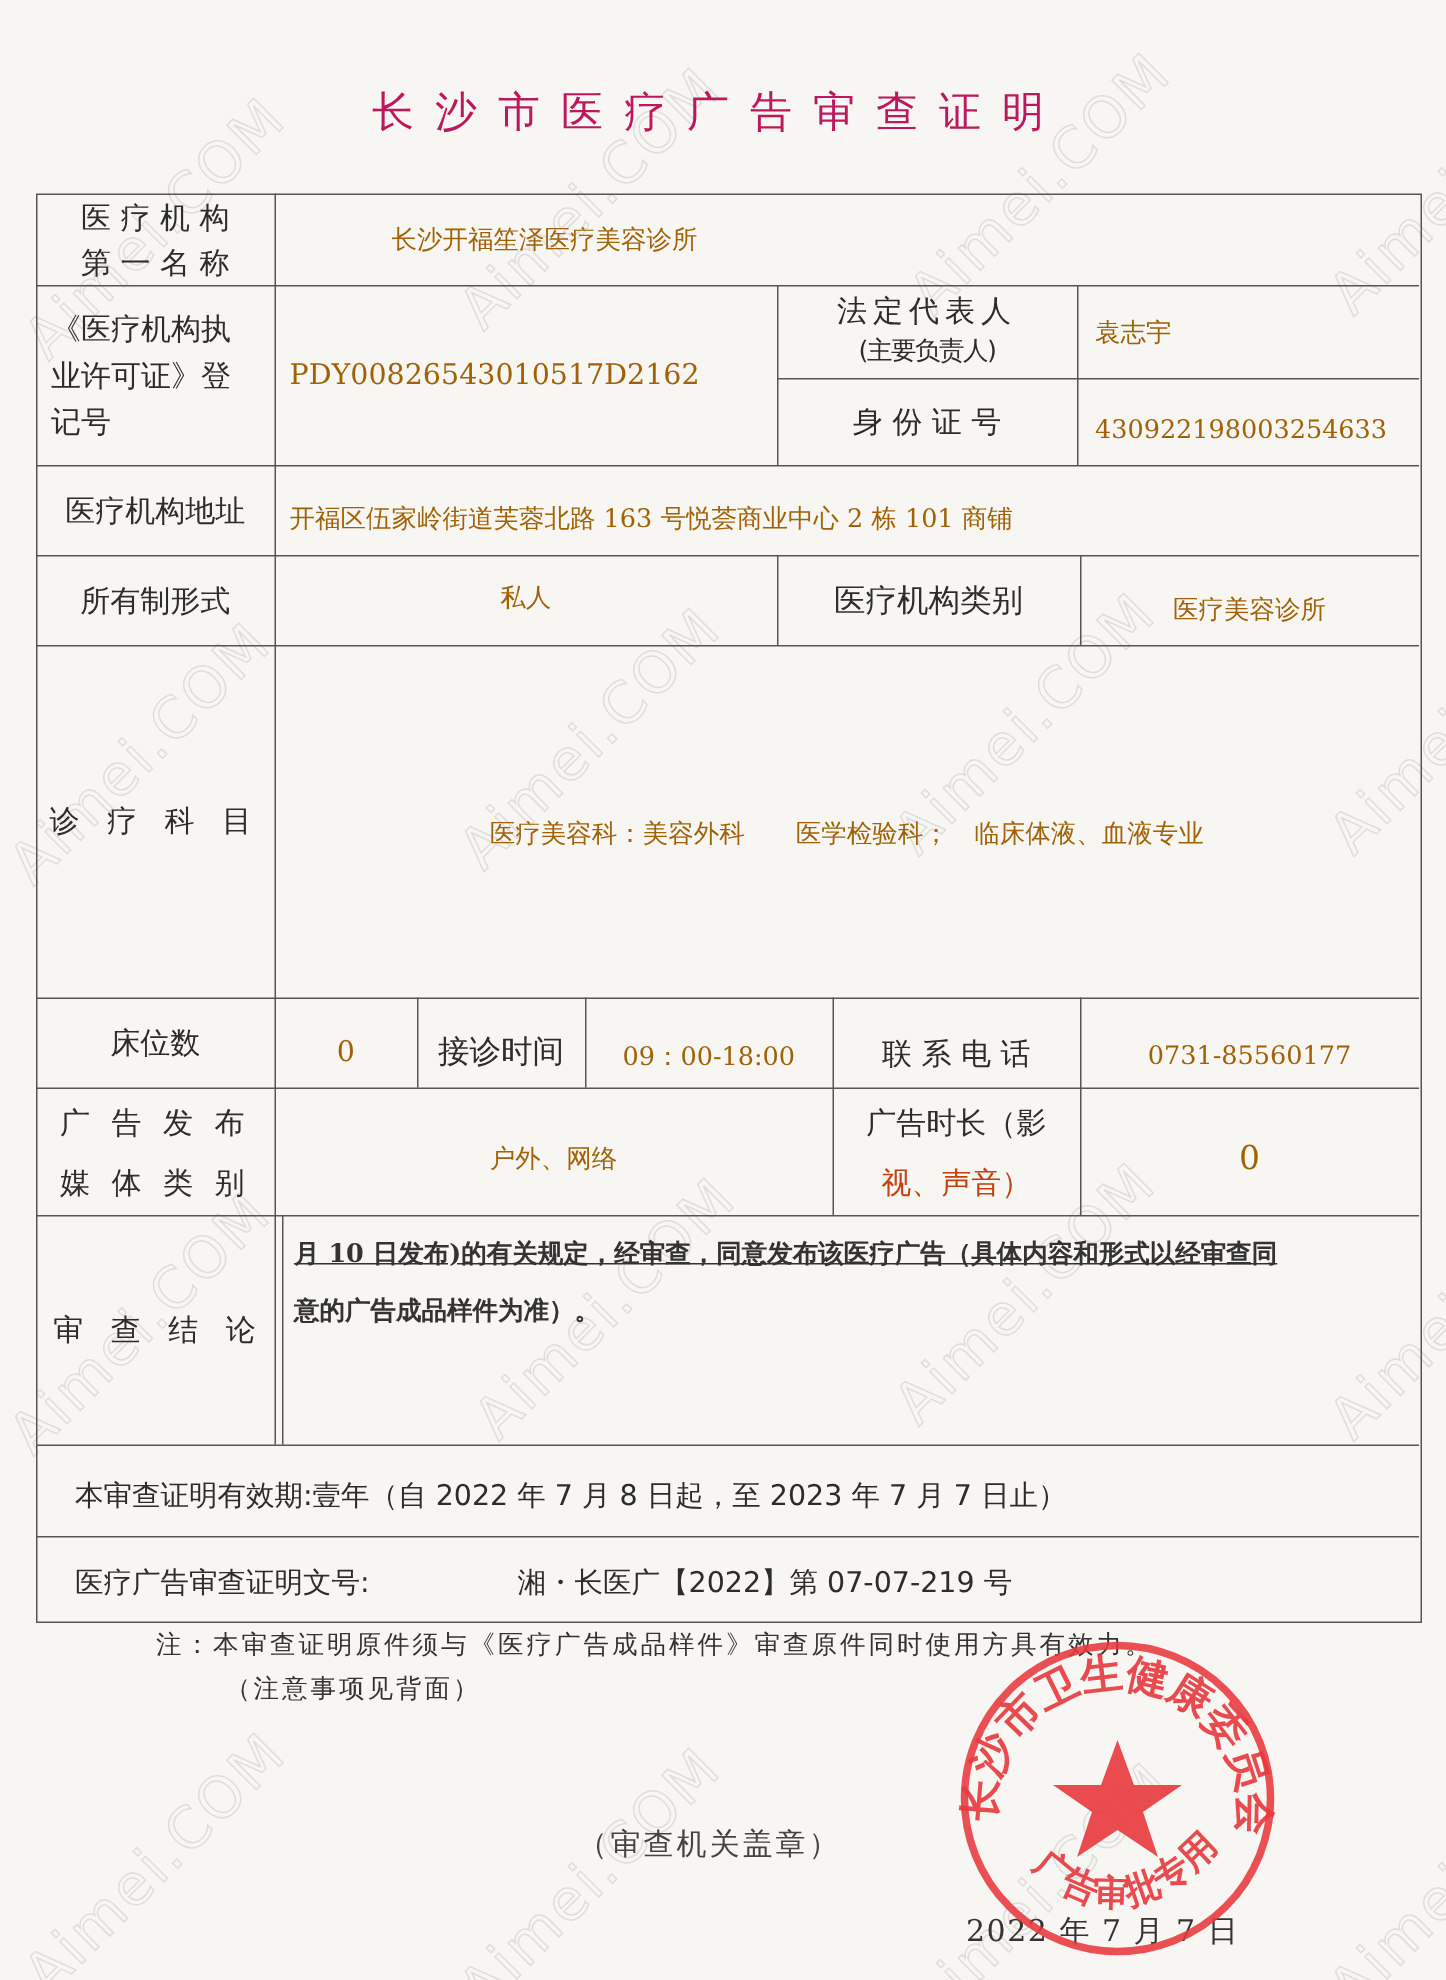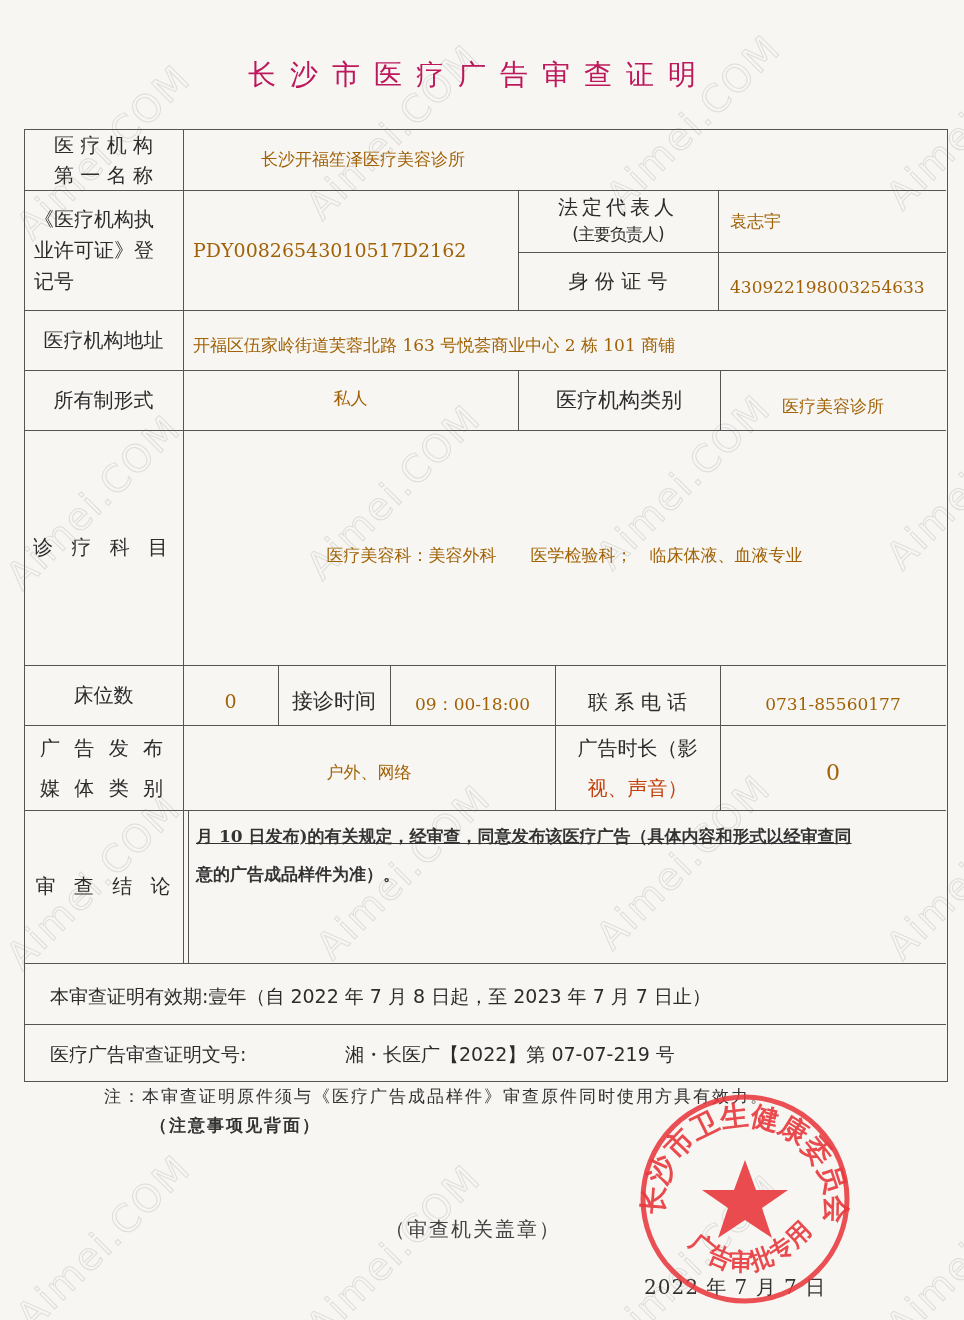--- a/index.html
+++ b/index.html
@@ -134,21 +134,21 @@
   <div style="font-weight:bold;white-space:nowrap;text-decoration:underline;">月 10 日发布)的有关规定，经审查，同意发布该医疗广告（具体内容和形式以经审查同</div>
   <div style="font-weight:bold;">意的广告成品样件为准）。</div>
 </div>
 
 <div class="cell lbl" style="left:50px;top:970px;width:896px;height:54px;justify-content:flex-start;font-size:19px;">本审查证明有效期:壹年（自 2022 年 7 月 8 日起，至 2023 年 7 月 7 日止）</div>
 
 <div class="cell lbl" style="left:50px;top:1028px;width:280px;height:54px;justify-content:flex-start;font-size:19px;">医疗广告审查证明文号:</div>
 <div class="cell lbl" style="left:345px;top:1028px;width:500px;height:54px;justify-content:flex-start;font-size:19px;">湘・长医广【2022】第 07-07-219 号</div>
 
 <div class="note" style="left:104px;top:1085px;">注：本审查证明原件须与《医疗广告成品样件》审查原件同时使用方具有效力。</div>
-<div class="note" style="left:150px;top:1114px;font-weight:bold;">（注意事项见背面）</div>
+<div class="note" style="left:150px;top:1114px;">（注意事项见背面）</div>
 <div class="note" style="left:385px;top:1216px;font-size:20px;color:#444;">（审查机关盖章）</div>
 <div class="note" style="left:644px;top:1274px;font-size:20px;letter-spacing:1px;">2022 年 7 月 7 日</div>
 
 <svg class="stamp" viewBox="0 0 218 218">
   <defs>
     <path id="sealArc" d="M 28 130 A 82 82 0 1 1 190 130"></path>
     <path id="sealBottom" d="M 48 150 Q 109 215 178 140"></path>
   </defs>
   <circle cx="109" cy="109" r="102" fill="none" stroke="#e8383d" stroke-width="5" opacity="0.88"></circle>
   <polygon points="109,70 120,100 152,100 126,118 136,148 109,130 82,148 92,118 66,100 98,100" fill="#e8383d" opacity="0.9"></polygon>

